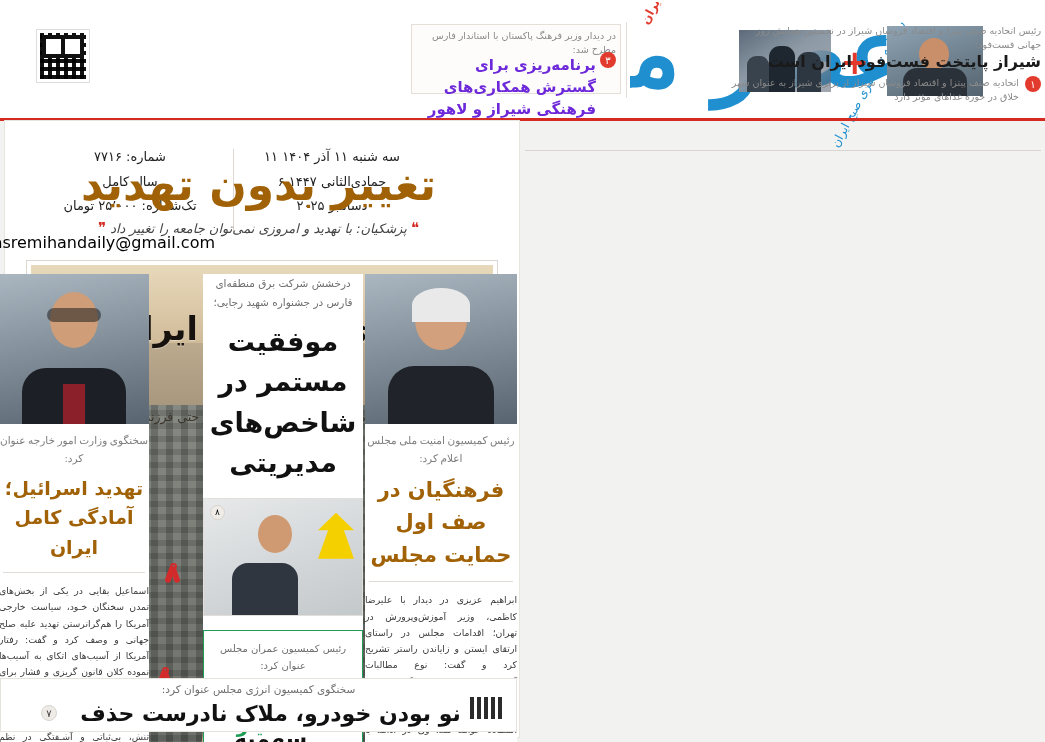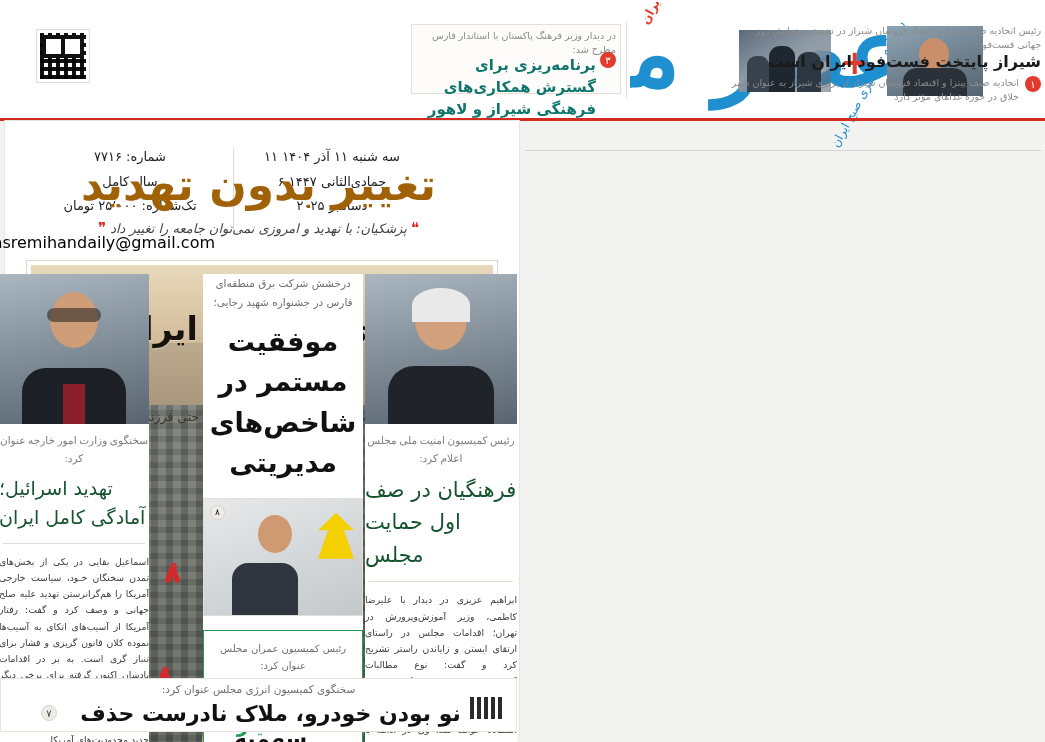--- a/index.html
+++ b/index.html
@@ -67,21 +67,21 @@
     width:16px; height:16px; border-radius:50%;
     background:#e23b2e; color:#fff; font-size:10px;
     display:flex; align-items:center; justify-content:center;
   }
   .mh-l1-top {
     position:absolute; top:4px; right:4px; left:4px;
     font-size:9.5px; color:#8a8a8a; line-height:1.5; text-align:right;
   }
   .mh-l1-head {
     position:absolute; top:30px; right:24px; left:4px;
-    font-size:15px; font-weight:bold; color:#0f766e; line-height:1.45;
+    font-size:15px; font-weight:bold; color:#6d28d9; line-height:1.45;
     text-align:right;
   }
 
   .mh-photo {
     position:absolute; top:30px; right:214px; width:92px; height:62px;
     background:linear-gradient(150deg,#5c6a7a 0%,#8d9aa6 45%,#45506080 100%);
     overflow:hidden;
   }
   .mh-photo .f1{ position:absolute; bottom:0; right:10px; width:24px; height:40px; background:#2d3742; border-radius:10px 10px 0 0;}
   .mh-photo .f2{ position:absolute; bottom:0; right:36px; width:26px; height:46px; background:#1e2730; border-radius:11px 11px 0 0;}
@@ -255,21 +255,21 @@
   .card-photo {
     width:100%; height:148px; overflow:hidden; position:relative;
     background:linear-gradient(160deg,#c3ccd4,#7d8995);
   }
   .card-photo .bg { position:absolute; inset:0; }
 
   .card-eyebrow {
     font-size:10.5px; color:#7c7c7c; line-height:1.7; text-align:center; margin-top:8px;font-family:Liberation Serif, serif;
   }
   .card-head {
-    font-size:21px; font-weight:normal; color:#14532d; line-height:1.55; text-align:left; margin-top:6px;
+    font-size:21px; font-weight:bold; color:#a16207; line-height:1.55; text-align:center; margin-top:6px;
   }
   .card-body {
     font-size:9.3px; color:#3a3a3a; line-height:1.75; text-align:justify;
     margin-top:10px; column-count:1;
   }
 
   
   .c-right { right:0; width:152px; }
   .c-right .card-photo{ height:150px; background:linear-gradient(150deg,#b9c3cb,#6d7a86);}
   .c-right .divider{ height:1px; background:#e0dbd6; margin:10px 4px 0; }

